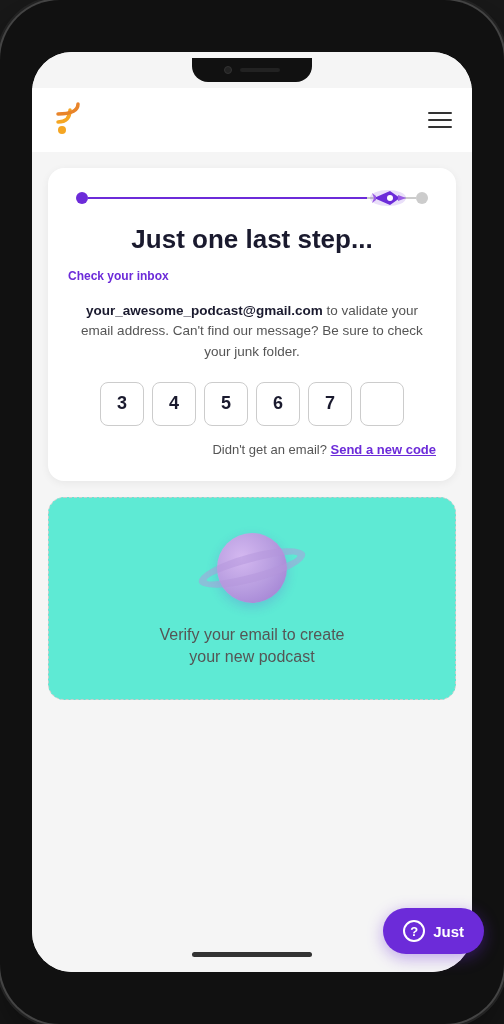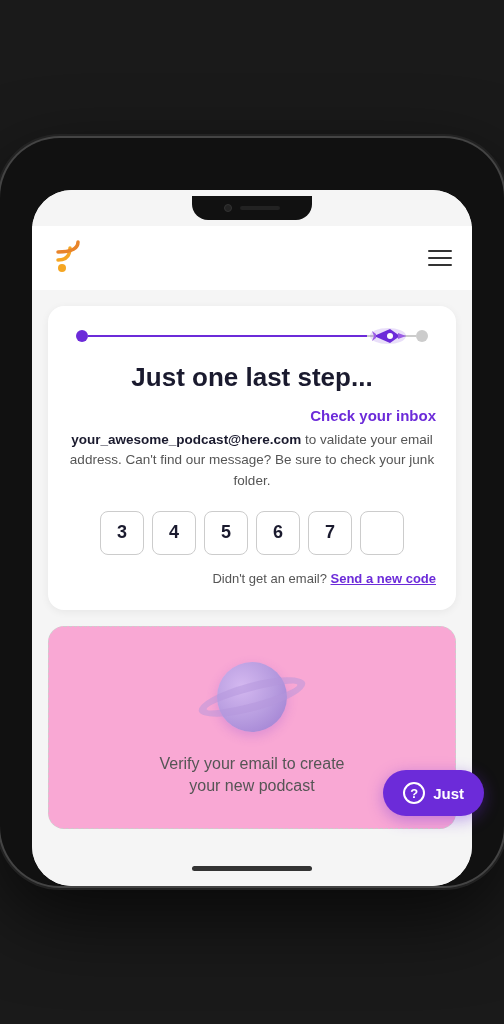--- a/index.html
+++ b/index.html
@@ -8,21 +8,21 @@
       background: #1a1a1a;
       display: flex;
       justify-content: center;
       align-items: center;
       min-height: 100vh;
       font-family: -apple-system, BlinkMacSystemFont, 'Segoe UI', sans-serif;
     }
 
     .phone-frame {
       width: 504px;
-      height: 748px;
+      height: 1024px;
       background: #111;
       border-radius: 60px;
       position: relative;
       box-shadow: 0 0 0 2px #444, 0 0 0 4px #222, 0 30px 80px rgba(0,0,0,0.7);
       overflow: hidden;
       display: flex;
       flex-direction: column;
       align-items: center;
     }
 
@@ -198,23 +198,23 @@
       font-weight: 800;
       color: #1a1a2e;
       text-align: center;
       margin-bottom: 14px;
       line-height: 1.2;
     }
 
     .inbox-label {
       color: #6c2bd9;
       font-weight: 700;
-      text-align: right;
-      margin-bottom: 6px;
-      font-size: 15px;
+      text-align: left;
+      margin-bottom: 18px;
+      font-size: 12px;
     }
 
     .inbox-desc {
       text-align: center;
       font-size: 13.5px;
       color: #555;
       line-height: 1.5;
       margin-bottom: 20px;
     }
     .inbox-desc strong {
@@ -264,21 +264,21 @@
 
     .resend-link {
       color: #6c2bd9;
       font-weight: 600;
       text-decoration: underline;
       cursor: pointer;
     }
 
     
     .card-dashed {
-      background: #f9a8d4;
+      background: #5eead4;
       border-radius: 16px;
       padding: 30px 20px;
       border: 1.5px dashed #ccc;
       display: flex;
       flex-direction: column;
       align-items: center;
       gap: 16px;
       min-height: 200px;
     }
 
@@ -419,21 +419,21 @@
               </svg>
             </div>
             <div class="progress-dot-end"></div>
           </div>
 
           <h1 class="step-title">Just one last step...</h1>
 
           <p class="inbox-label">Check your inbox</p>
 
           <p class="inbox-desc">
-            <strong>your_awesome_podcast@here.com</strong>
+            <strong>your_awesome_podcast@gmail.com</strong>
             <span> to validate your email address. Can't find our message? Be sure to check your junk folder.</span>
           </p>
 
 
           <div class="code-inputs">
             <div class="code-box">
               <span>3</span>
             </div>
             <div class="code-box">
               <span>4</span>

